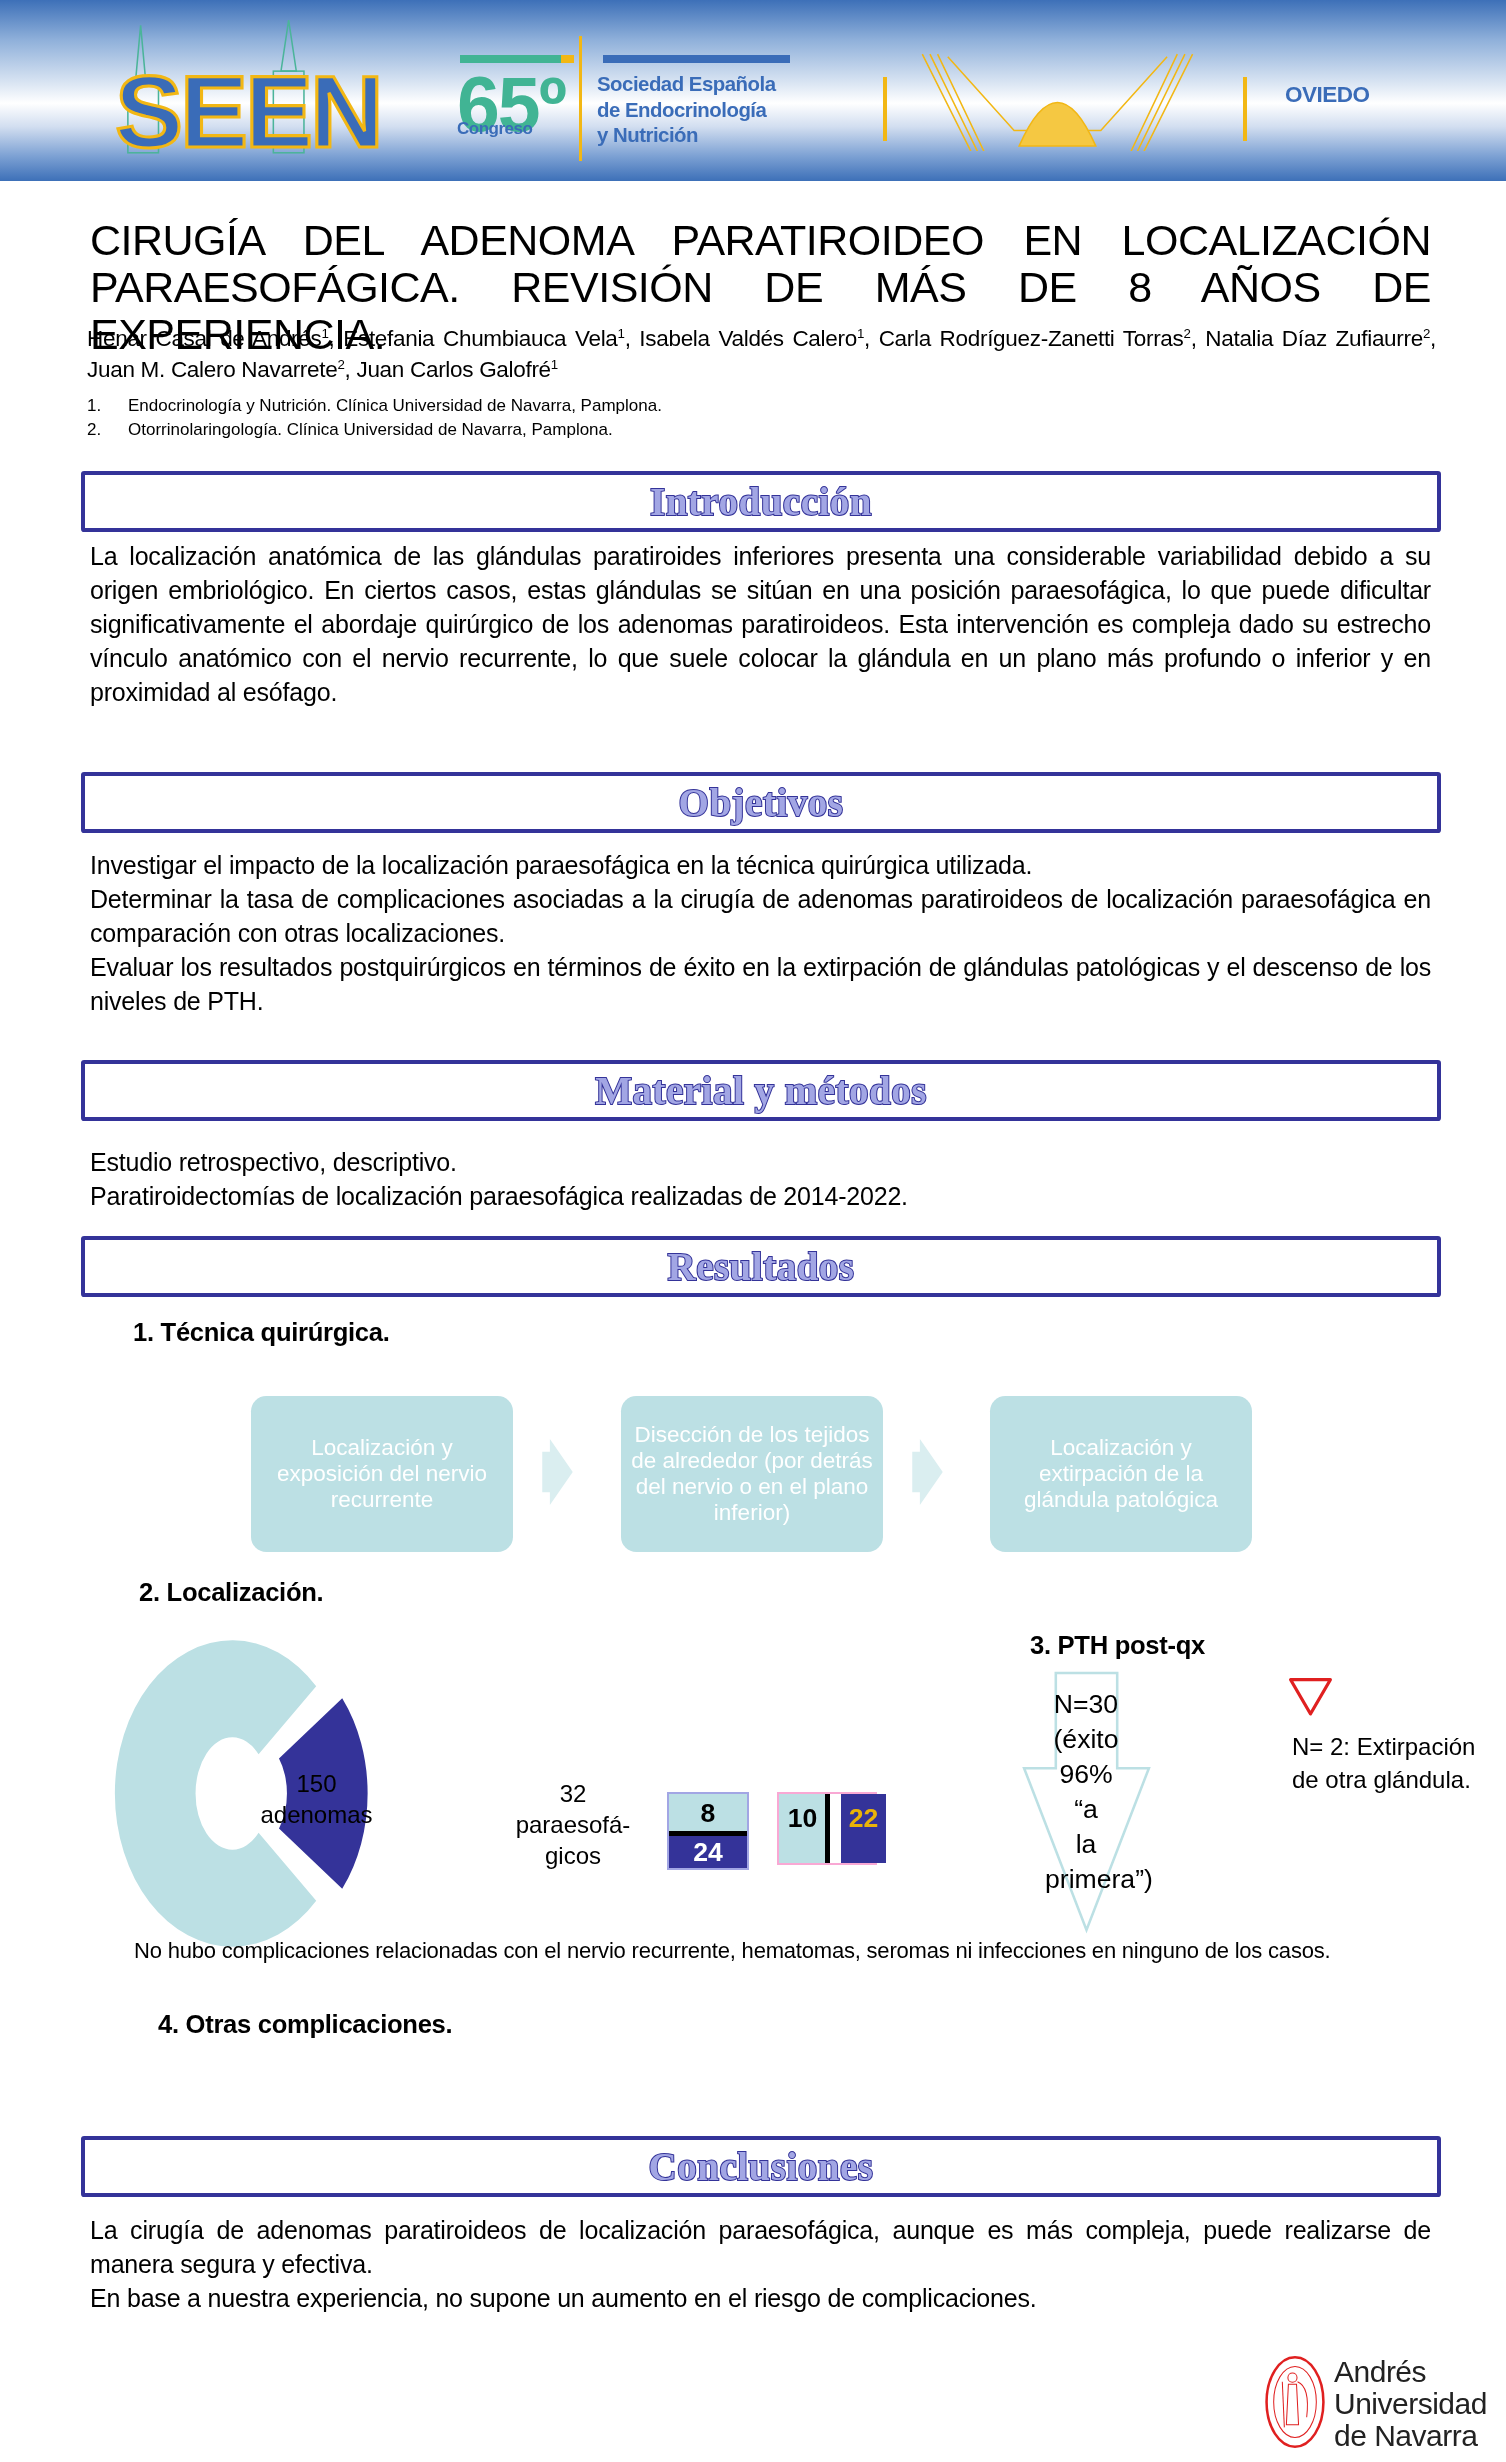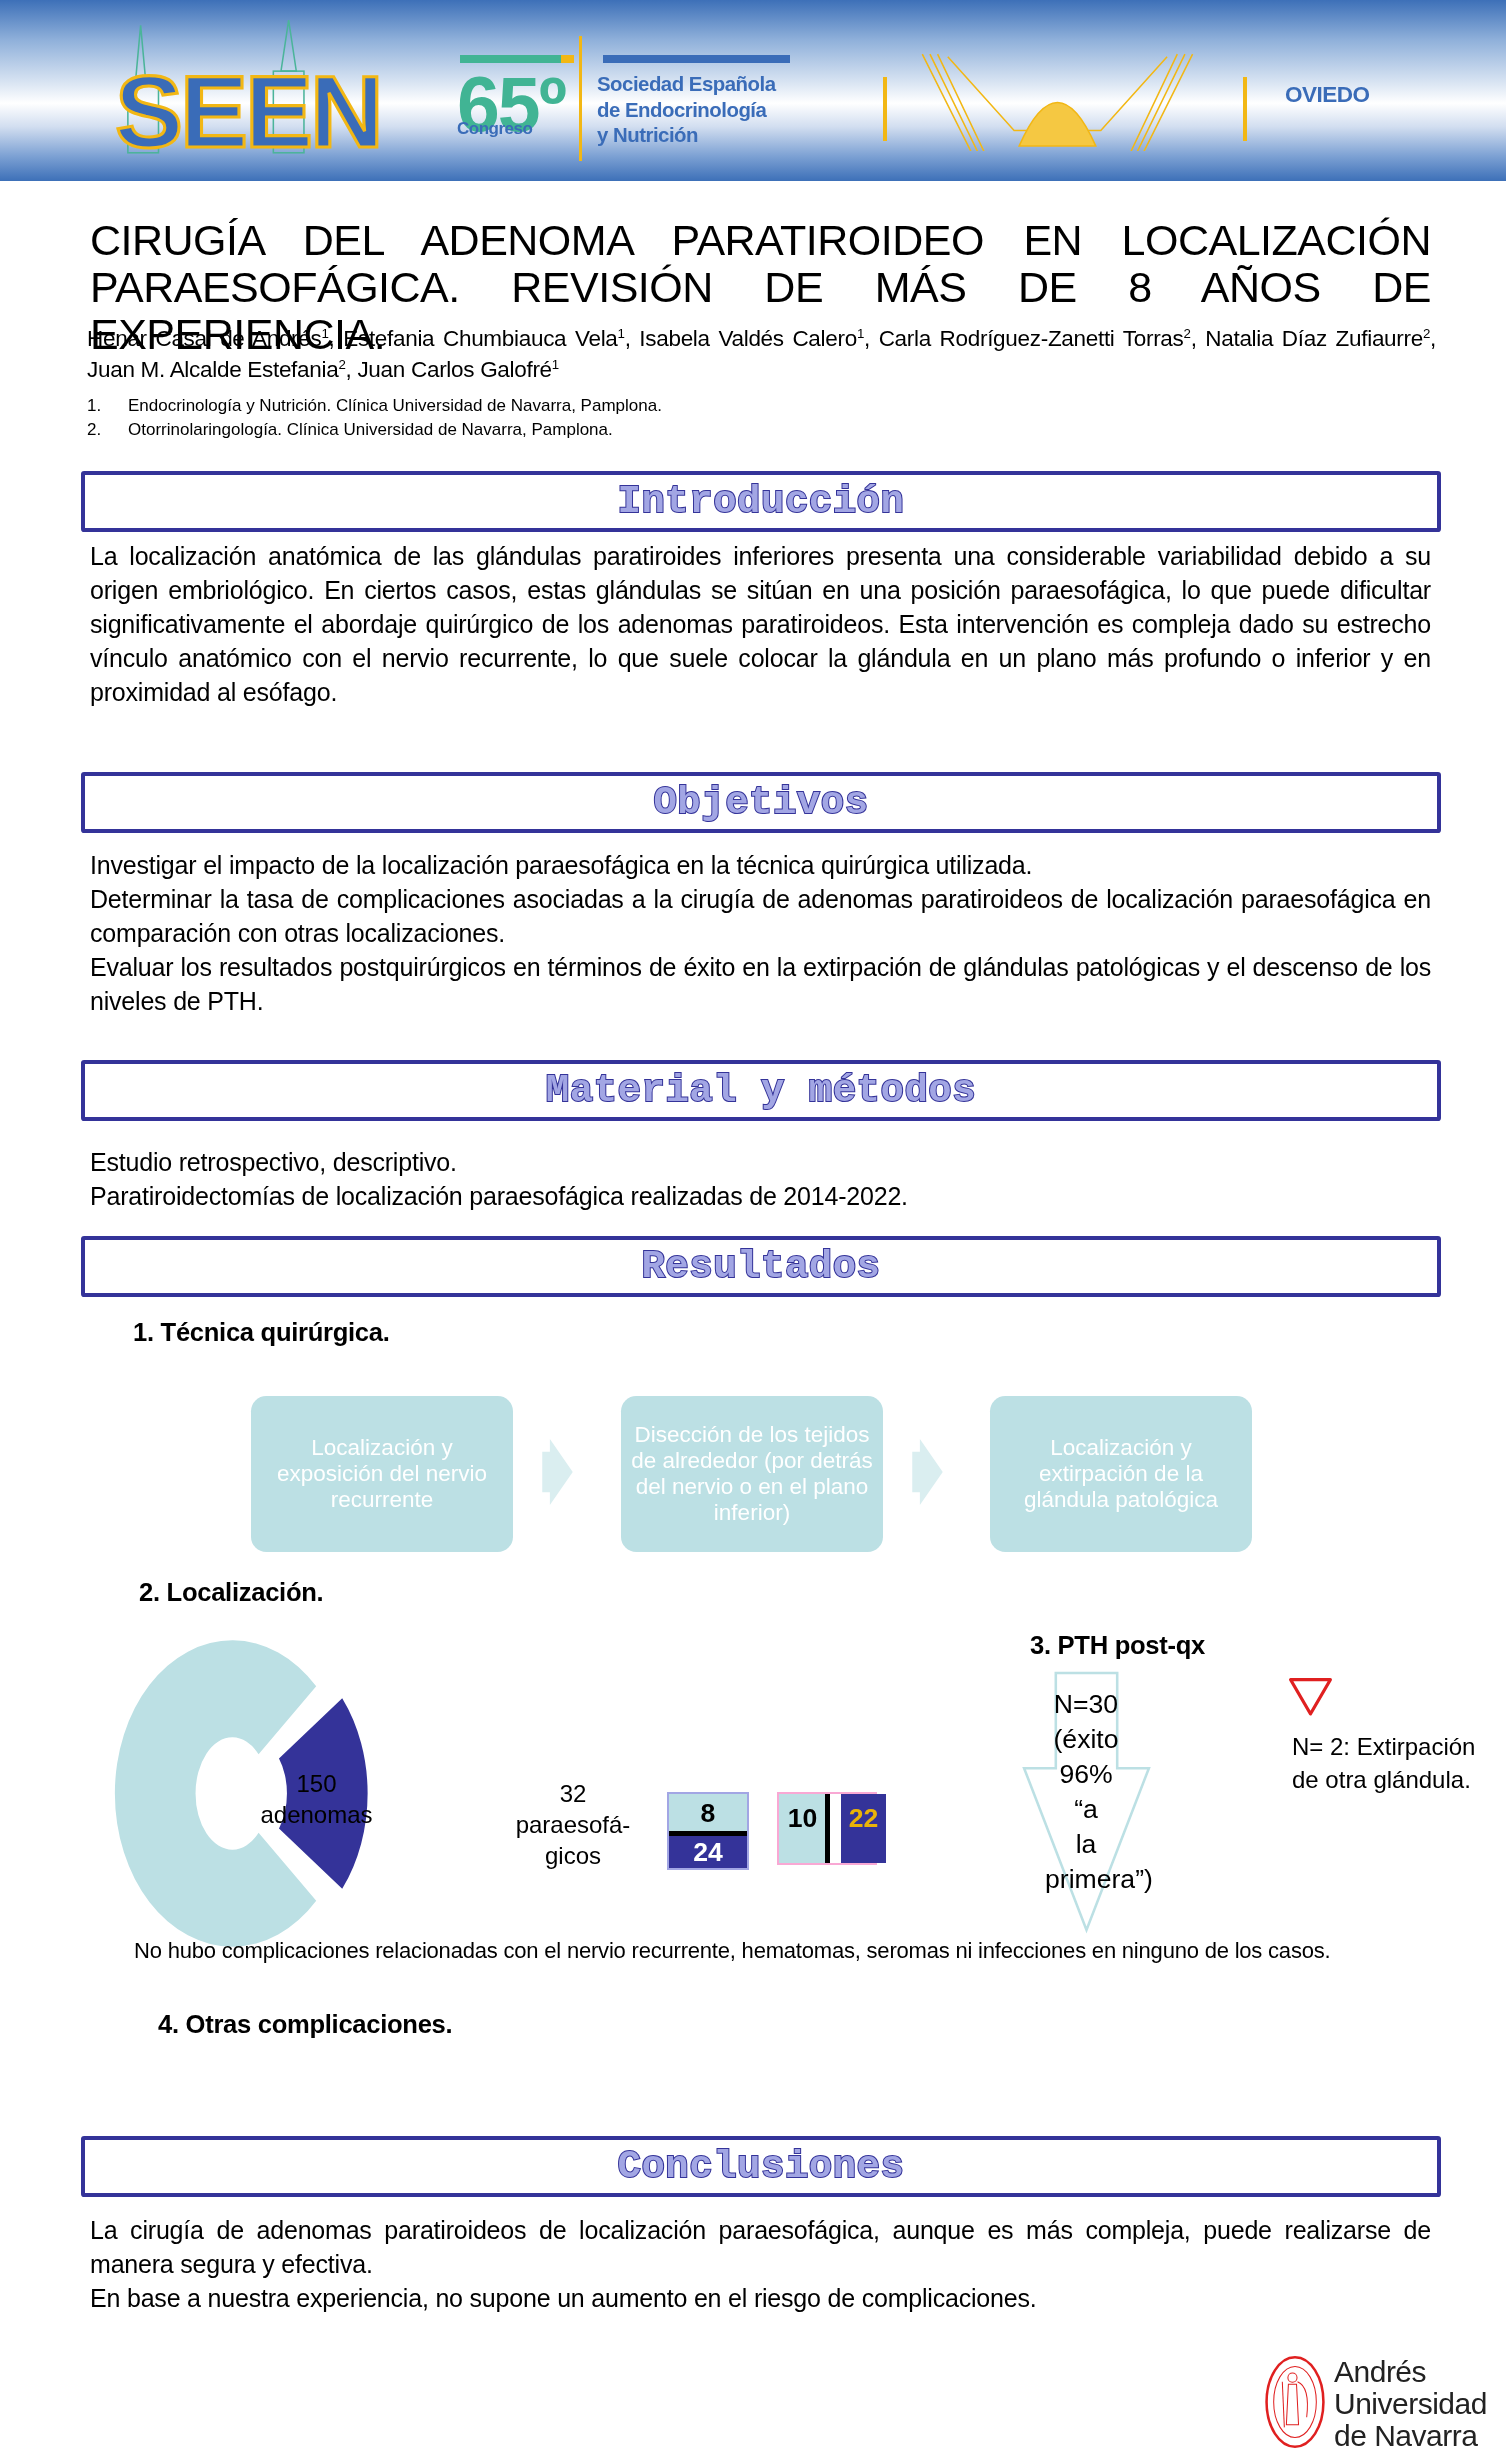--- a/index.html
+++ b/index.html
@@ -50,21 +50,21 @@
   .affil-row { display: flex; }
   .affil-num { width: 41px; }
 
   
   .sec-box {
     left: 81px; width: 1352px; height: 53px;
     border: 4.6px solid #343399; border-radius: 3.1px; background: #fff;
     display: flex; align-items: center; justify-content: center;
   }
   .sec-title {
-    font-family: Liberation Mono, monospace; font-weight: 900; font-size: 39px;
+    font-family: Liberation Serif, serif; font-weight: 900; font-size: 39px;
     color: #a2a6e4; -webkit-text-stroke: 2px #343399; paint-order: stroke fill; letter-spacing: 0.5px;
   }
 
   .para {
     left: 90px; width: 1341px; font-size: 25px; line-height: 34px;
     text-align: justify; letter-spacing: -0.2px;
   }
   .para p { margin: 0; }
   .lines p { margin: 0; text-align: justify; }
 
@@ -126,21 +126,21 @@
         <path d="M60 15 L190 160 L360 160 L490 15"></path>
       </g>
       <path d="M200 190 Q275 20 350 190 Z" fill="#f5c842" stroke="#f2b714" stroke-width="3"></path>
     </svg>
   </div>
   <div class="abs vline-gold" style="left:1243px;top:77px;height:64px"></div>
   <div class="abs oviedo-word">OVIEDO</div>
 </div>
 
 <div class="abs title">CIRUGÍA DEL ADENOMA PARATIROIDEO EN LOCALIZACIÓN PARAESOFÁGICA. REVISIÓN DE MÁS DE 8 AÑOS DE EXPERIENCIA.</div>
-<div class="abs authors" id="authors"><span>Henar Casal de Andrés</span><sup>1</sup>, <span>Estefania Chumbiauca Vela</span><sup>1</sup>, <span>Isabela Valdés Calero</span><sup>1</sup>, <span>Carla Rodríguez-Zanetti Torras</span><sup>2</sup>, <span>Natalia Díaz Zufiaurre</span><sup>2</sup>, <span>Juan M. Alcalde Estefania</span><sup>2</sup>, <span>Juan Carlos Galofré</span><sup>1</sup></div>
+<div class="abs authors" id="authors"><span>Henar Casal de Andrés</span><sup>1</sup>, <span>Estefania Chumbiauca Vela</span><sup>1</sup>, <span>Isabela Valdés Calero</span><sup>1</sup>, <span>Carla Rodríguez-Zanetti Torras</span><sup>2</sup>, <span>Natalia Díaz Zufiaurre</span><sup>2</sup>, <span>Juan M. Calero Navarrete</span><sup>2</sup>, <span>Juan Carlos Galofré</span><sup>1</sup></div>
 <div class="abs affils">
   <div class="affil-row">
     <span class="affil-num">1.</span>
     <span>Endocrinología y Nutrición. Clínica Universidad de Navarra, Pamplona.</span>
   </div>
   <div class="affil-row">
     <span class="affil-num">2.</span>
     <span>Otorrinolaringología. Clínica Universidad de Navarra, Pamplona.</span>
   </div>
 </div>

